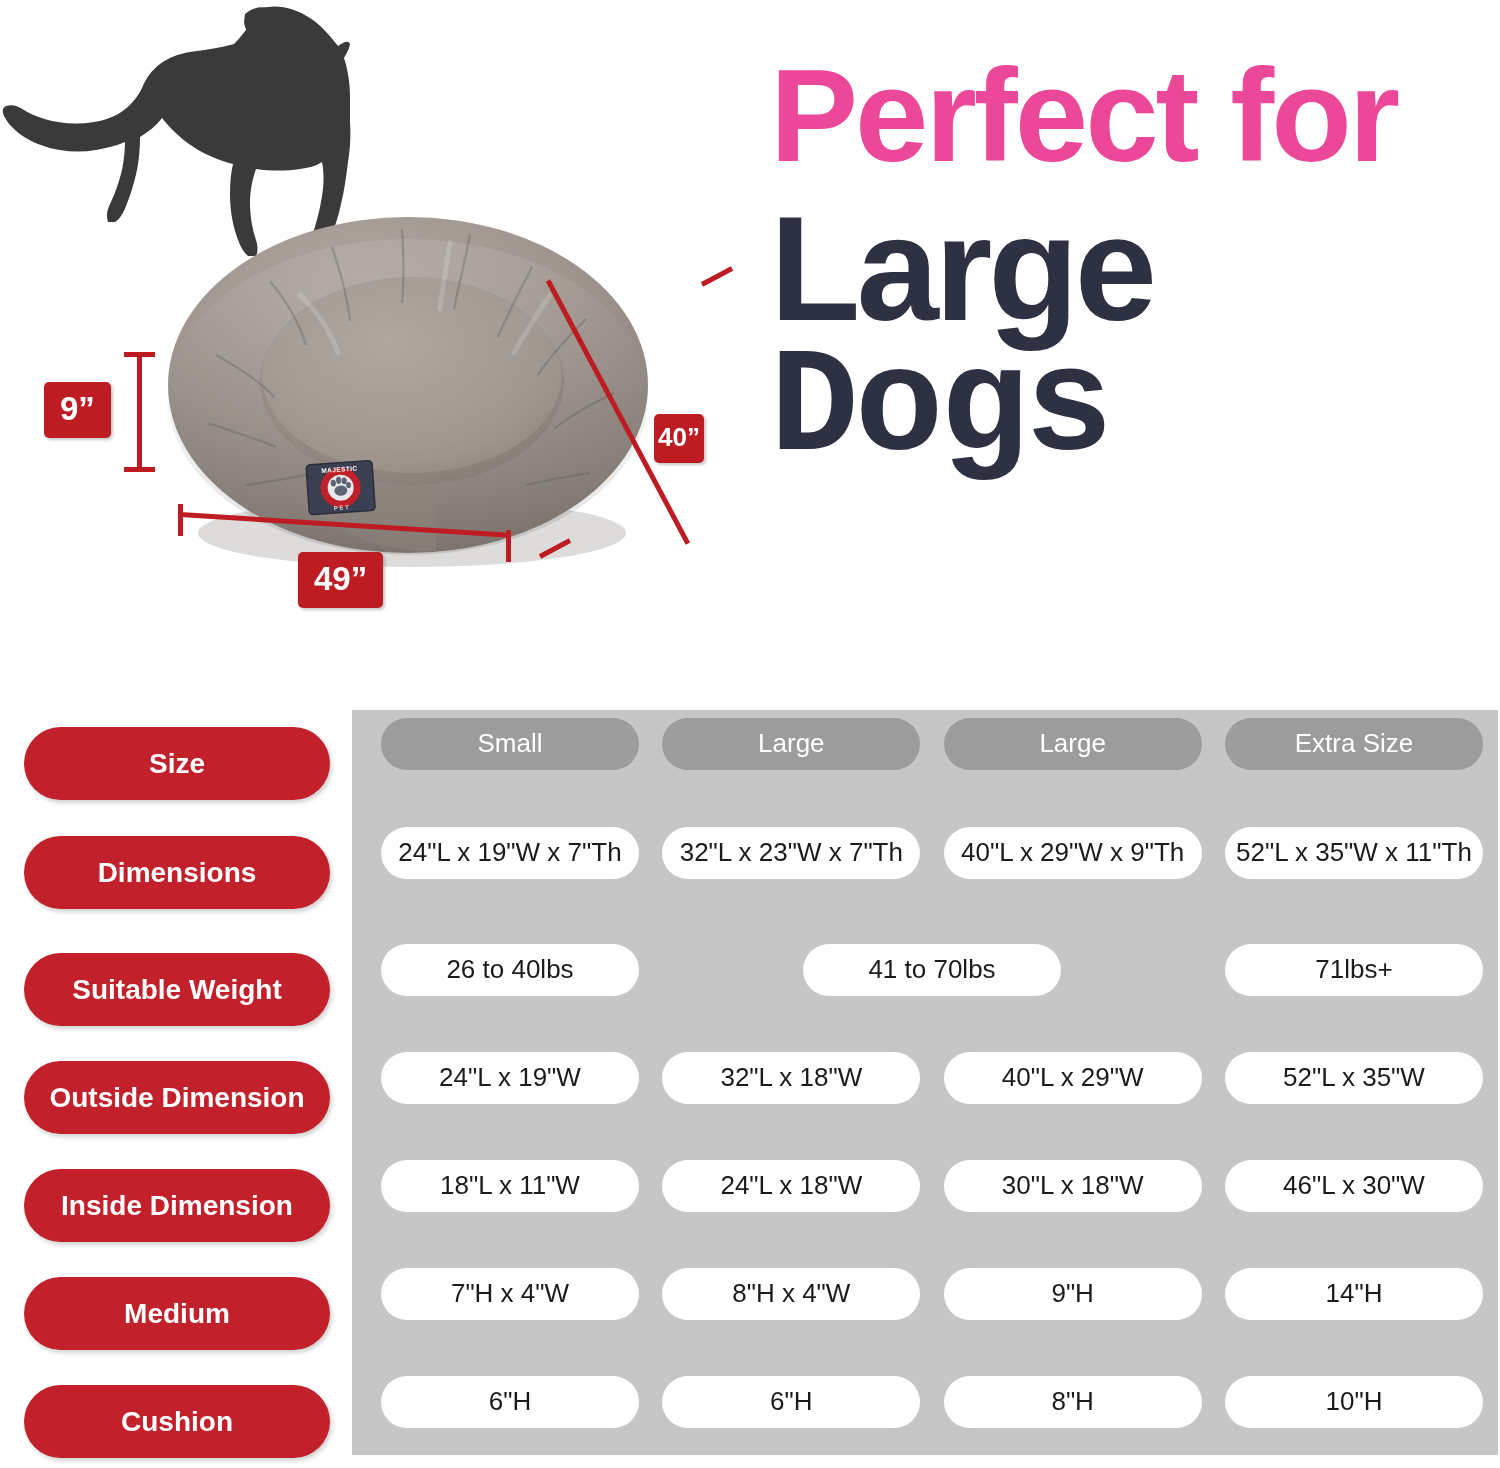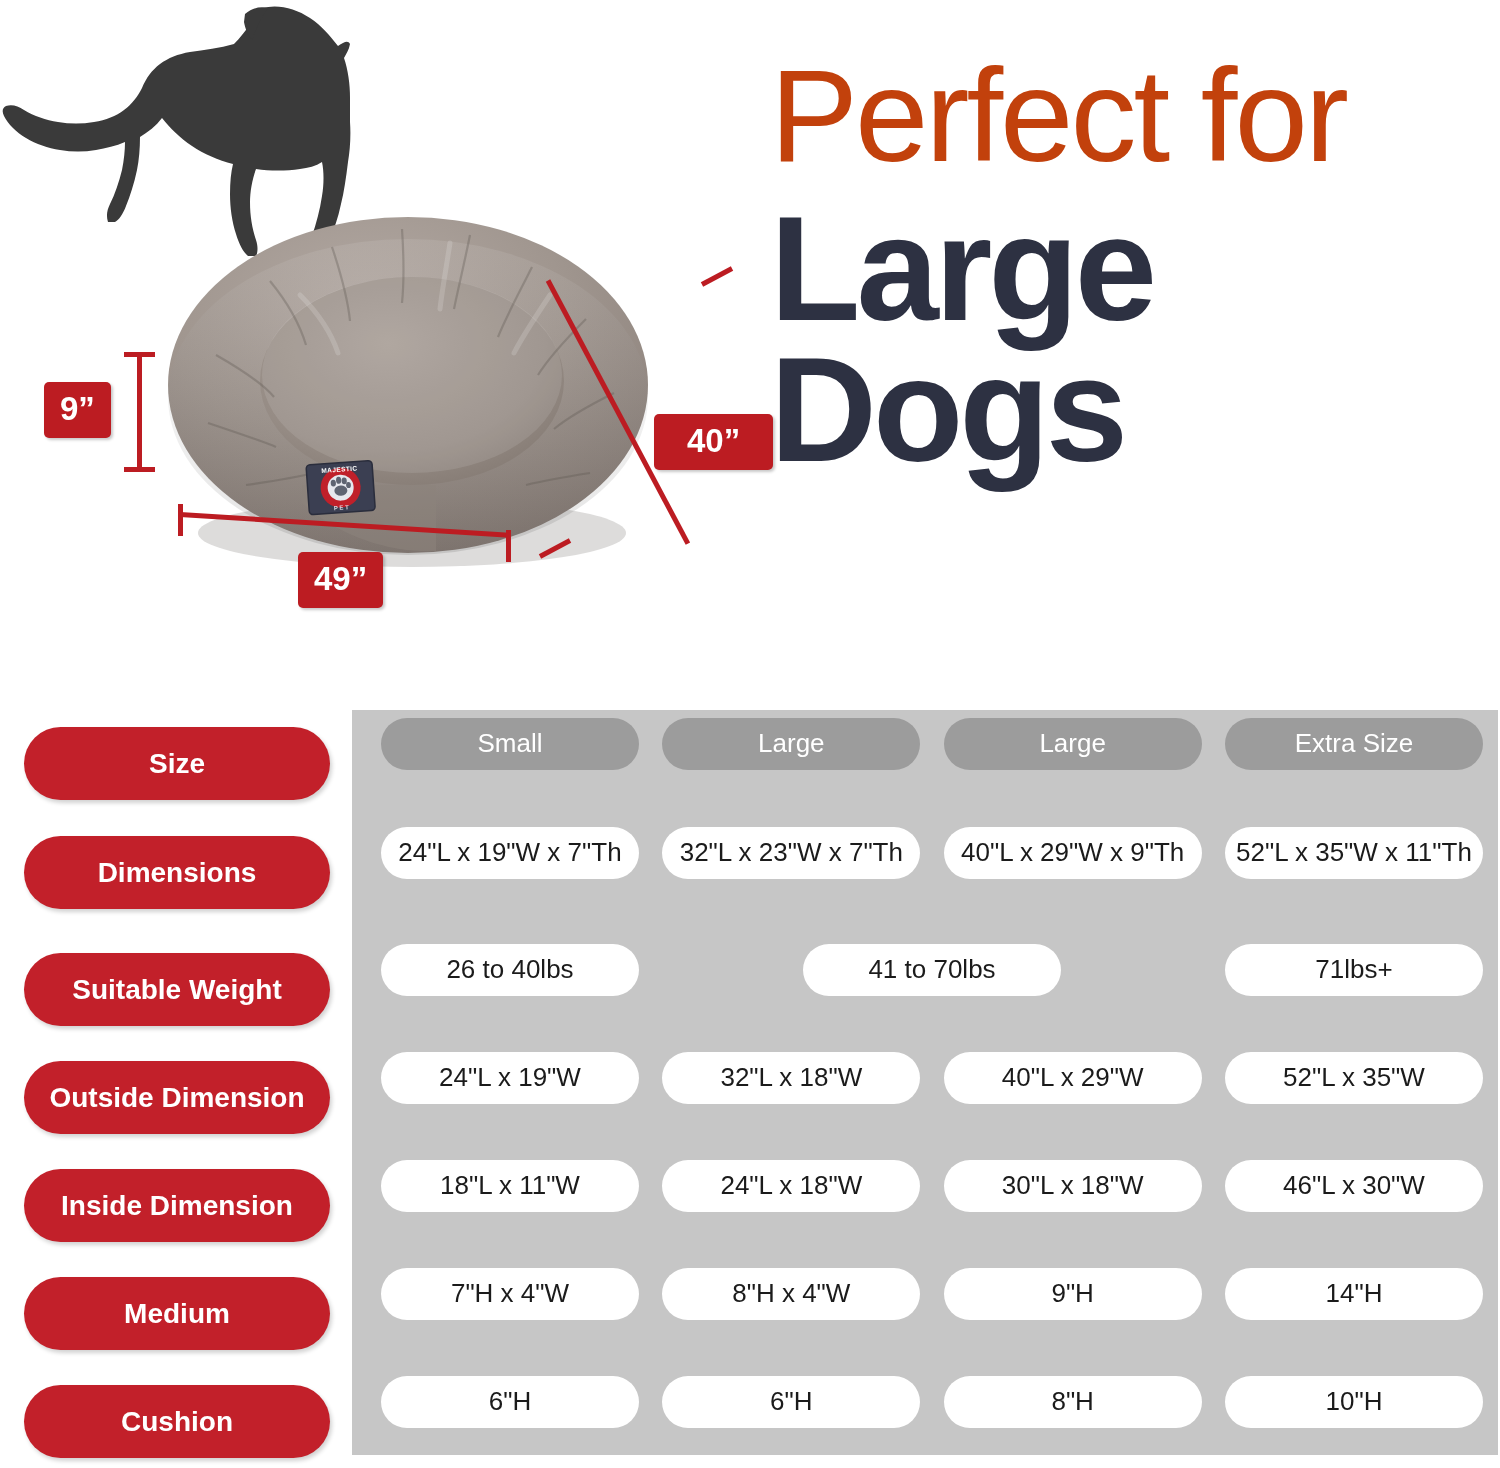--- a/index.html
+++ b/index.html
@@ -40,51 +40,51 @@
   }
 
   
   #headline {
     position: absolute;
     left: 770px; top: 52px;
     width: 720px;
   }
   #headline .line1 {
     font-size: 132px;
-    font-weight: normal;
+    font-weight: bold;
     line-height: 0.97;
     letter-spacing: -3px;
-    color: #c2410c;
+    color: #ec4899;
     white-space: nowrap;
   }
   #headline .line2,
   #headline .line3 {
     font-size: 148px;
     font-weight: bold;
     line-height: 1.02;
     letter-spacing: -4px;
     color: #2d3142;
   }
   #headline .line2 { margin-top: 14px; }
-  #headline .line3 { margin-top: -10px; }
+  #headline .line3 { margin-top: -10px; font-family: Liberation Mono, monospace; }
 
   
   .dim-badge {
     position: absolute;
     background: #bc1c22;
     color: #ffffff;
     font-weight: bold;
     border-radius: 5px;
     text-align: center;
     line-height: 1;
     box-shadow: 2px 2px 3px rgba(0,0,0,0.22);
     white-space: nowrap;
   }
   #badge-9  { left: 44px;  top: 382px; font-size: 33px; padding: 10px 16px 13px; }
-  #badge-40 { left: 654px; top: 414px; font-size: 33px; padding: 10px 33px 13px; }
+  #badge-40 { left: 654px; top: 414px; font-size: 26px; padding: 10px 4px 13px; }
   #badge-29 { left: 298px; top: 552px; font-size: 33px; padding: 10px 16px 13px; }
 
   
   .rule { position: absolute; background: #bc1c22; }
   #rule-9-line { left: 137px; top: 352px; width: 5px; height: 120px; }
   #rule-9-cap-top { left: 124px; top: 352px; width: 31px; height: 5px; }
   #rule-9-cap-bot { left: 124px; top: 467px; width: 31px; height: 5px; }
 
   #rule-29-line { left: 180px; top: 512px; width: 330px; height: 5px;
                   transform: rotate(3.6deg); transform-origin: left center; }

